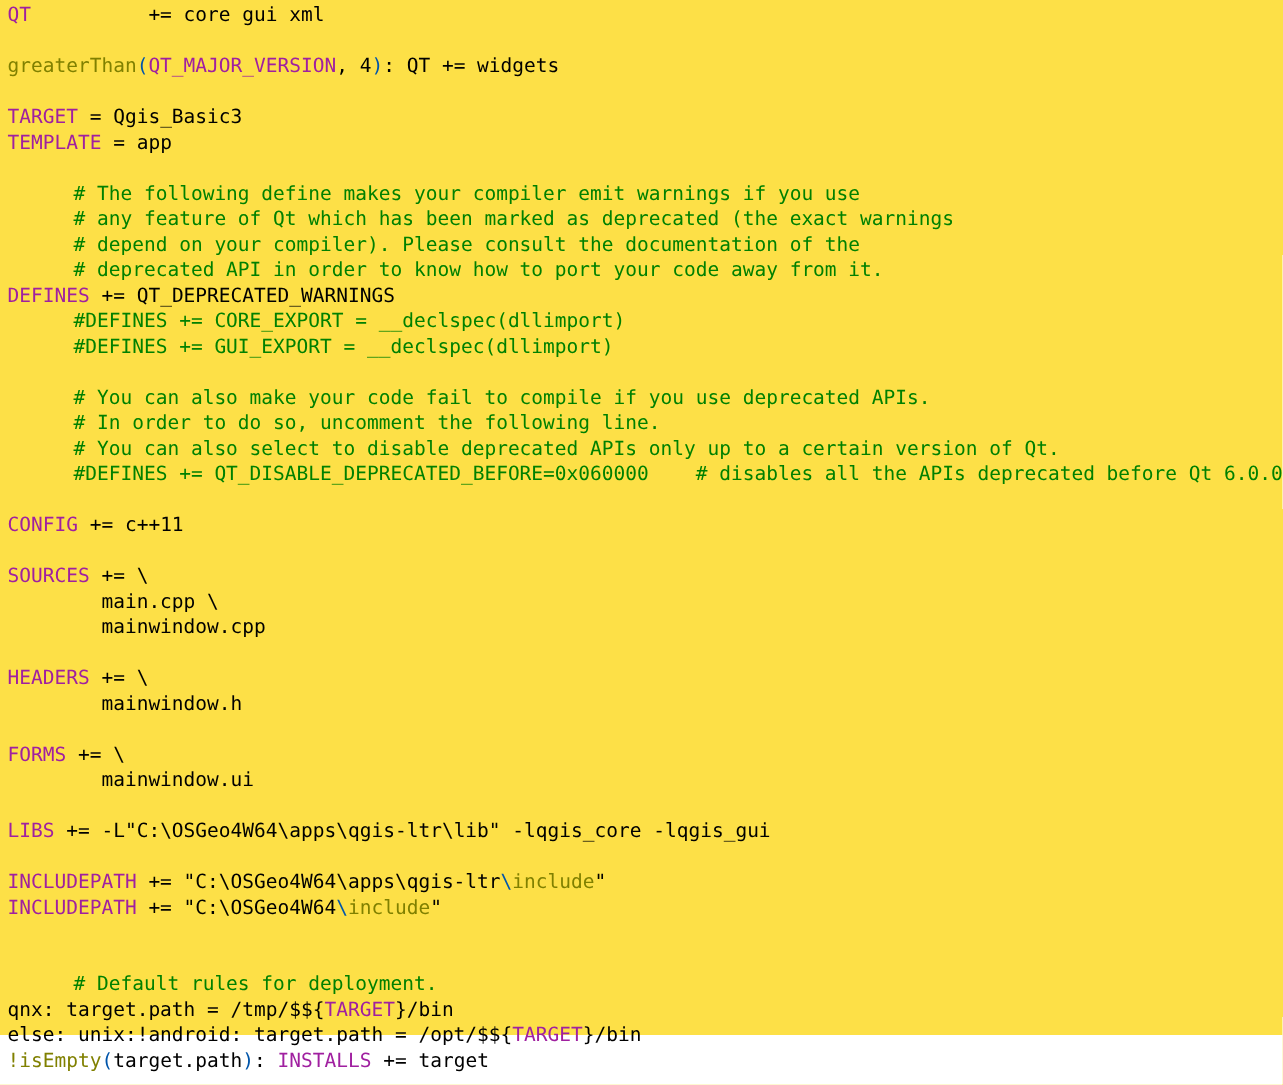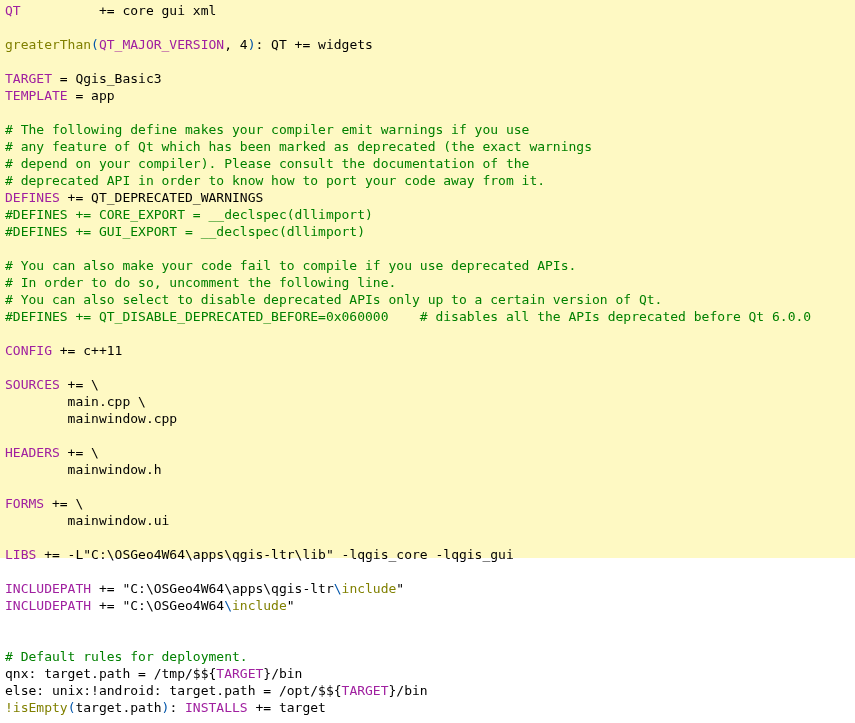--- a/index.html
+++ b/index.html
@@ -9,22 +9,22 @@
   }
   body {
     width: 855px;
     height: 723px;
     overflow: hidden;
     font-family: "DejaVu Sans Mono", "Liberation Mono", monospace;
   }
   #editor {
     position: relative;
     width: 855px;
-    height: 558px;
-    background: #fef9c3;
+    height: 690px;
+    background: #fde047;
     padding: 0;
     box-sizing: border-box;
   }
   #code {
     position: absolute;
     left: 5px;
     top: 2px;
     margin: 0;
     padding: 0;
     font-family: "DejaVu Sans Mono", "Liberation Mono", monospace;
@@ -34,21 +34,21 @@
     color: #000000;
     letter-spacing: 0px;
     -webkit-font-smoothing: antialiased;
   }
   .ln {
     display: block;
     height: 17px;
     white-space: pre;
   }
   .kw   { color: #a020a0; }
-  .cm   { color: #008000; }
+  .cm   { color: #008000; margin-left: 44px; }
   .fn   { color: #808000; }
   .pn   { color: #0055aa; }
   .esc  { color: #808000; margin-top: 12px; }
   .bs   { color: #0055aa; }
   .tx   { color: #000000; }
 </style>
 </head>
 <body>
 
 <div id="editor">

